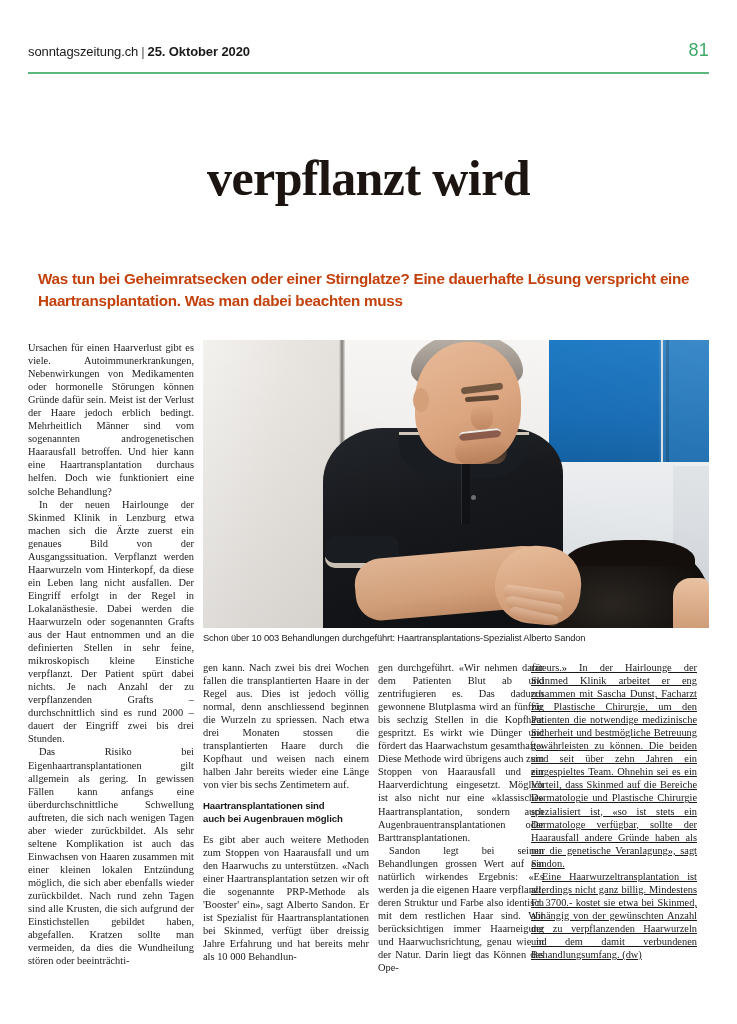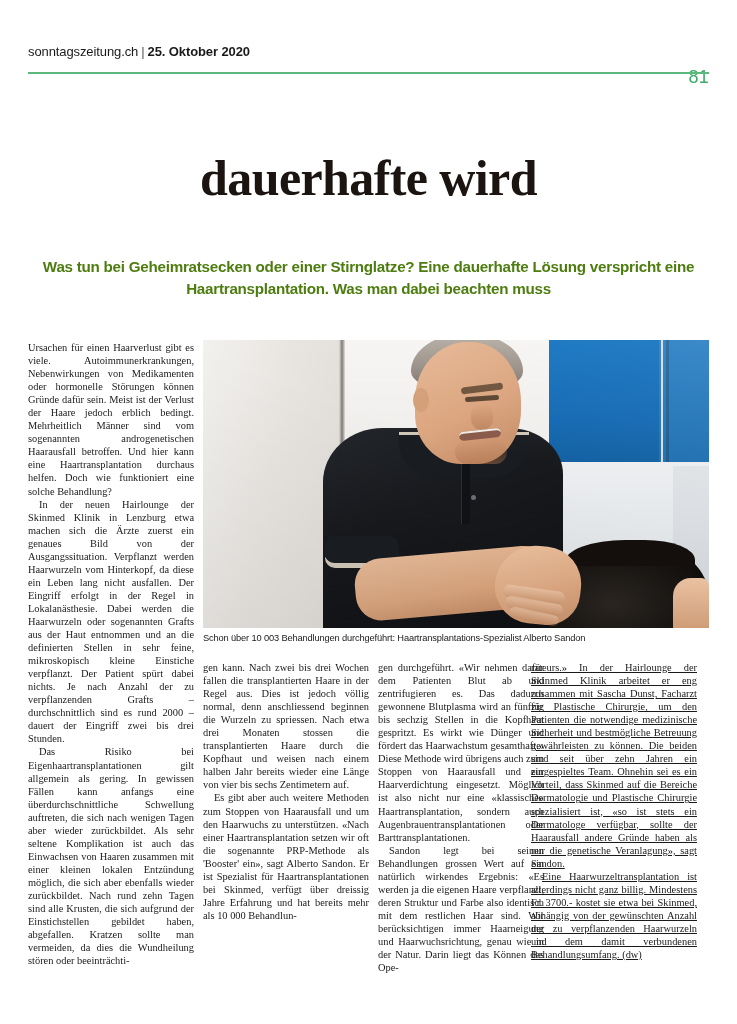--- a/index.html
+++ b/index.html
@@ -55,21 +55,20 @@
     color: #3faa69;
     letter-spacing: -0.2px;
   }
   .masthead-right {
     position: absolute;
     right: 0; top: -4px;
     font-family: "Liberation Sans", sans-serif;
     font-size: 18px;
     color: #3faa69;
     letter-spacing: 0.3px;
-    margin-top: 27px;
   }
   .rule {
     position: absolute;
     left: 28px;
     top: 72px;
     width: 681px;
     height: 2px;
     background: #5cb87c;
   }
 
@@ -86,29 +85,28 @@
     line-height: 52px;
     letter-spacing: -0.6px;
     color: #1b1411;
   }
   .headline .l2 { display: block; }
 
   
   .lead {
     position: absolute;
     left: 38px;
-    top: 256px;
+    top: 268px;
     width: 661px;
-    text-align: center;
     font-family: "Liberation Sans", sans-serif;
     font-weight: bold;
     font-size: 15.2px;
     line-height: 22px;
     letter-spacing: -0.25px;
-    color: #4d7c0f;
+    color: #c2410c;
   }
 
   
   .photo-wrap {
     position: absolute;
     left: 203px;
     top: 340px;
     width: 506px;
     height: 288px;
     overflow: hidden;
@@ -329,21 +327,21 @@
 
   <div class="masthead">
     <div class="masthead-left">
       <span class="site">sonntagszeitung.ch</span><span class="sep">|</span><span class="date">25. Oktober 2020</span>
     </div>
     <div class="masthead-right">81</div>
   </div>
   <div class="rule"></div>
 
   <h1 class="headline">
-    <span class="l2">dauerhafte wird</span>
+    <span class="l2">verpflanzt wird</span>
   </h1>
 
   <div class="lead">Was tun bei Geheimratsecken oder einer Stirnglatze? Eine dauerhafte Lösung verspricht eine Haartransplantation. Was man dabei beachten muss</div>
 
   <div class="photo-wrap">
     <div class="photo">
       <div class="ph-wallL"></div>
       <div class="ph-edge"></div>
       <div class="ph-wallMid"></div>
       <div class="ph-blue"></div>
@@ -380,20 +378,24 @@
   <div class="caption">Schon über 10 003 Behandlungen durchgeführt: Haartransplantations-Spezialist Alberto Sandon</div>
 
   <div class="col" id="col1">
     <p>Ursachen für einen Haarverlust gibt es viele. Autoimmunerkrankungen, Nebenwirkungen von Medikamenten oder hormonelle Störungen können Gründe dafür sein. Meist ist der Verlust der Haare jedoch erblich bedingt. Mehrheitlich Männer sind vom sogenannten androgenetischen Haarausfall betroffen. Und hier kann eine Haartransplantation durchaus helfen. Doch wie funktioniert eine solche Behandlung?</p>
     <p>In der neuen Hairlounge der Skinmed Klinik in Lenzburg etwa machen sich die Ärzte zuerst ein genaues Bild von der Ausgangssituation. Verpflanzt werden Haarwurzeln vom Hinterkopf, da diese ein Leben lang nicht ausfallen. Der Eingriff erfolgt in der Regel in Lokalanästhesie. Dabei werden die Haarwurzeln oder sogenannten Grafts aus der Haut entnommen und an die definierten Stellen in sehr feine, mikroskopisch kleine Einstiche verpflanzt. Der Patient spürt dabei nichts. Je nach Anzahl der zu verpflanzenden Grafts – durchschnittlich sind es rund 2000 – dauert der Eingriff zwei bis drei Stunden.</p>
     <p>Das Risiko bei Eigenhaartransplantationen gilt allgemein als gering. In gewissen Fällen kann anfangs eine überdurchschnittliche Schwellung auftreten, die sich nach wenigen Tagen aber wieder zurückbildet. Als sehr seltene Komplikation ist auch das Einwachsen von Haaren zusammen mit einer kleinen lokalen Entzündung möglich, die sich aber ebenfalls wieder zurückbildet. Nach rund zehn Tagen sind alle Krusten, die sich aufgrund der Einstichstellen gebildet haben, abgefallen. Kratzen sollte man vermeiden, da dies die Wundheilung stören oder beeinträchti-</p>
   </div>
 
   <div class="col" id="col2">
     <p>gen kann. Nach zwei bis drei Wochen fallen die transplantierten Haare in der Regel aus. Dies ist jedoch völlig normal, denn anschliessend beginnen die Wurzeln zu spriessen. Nach etwa drei Monaten stossen die transplantierten Haare durch die Kopfhaut und weisen nach einem halben Jahr bereits wieder eine Länge von vier bis sechs Zentimetern auf.</p>
+    <div class="subhead">
+      <span>Haartransplantationen sind</span><br>
+      <span>auch bei Augenbrauen möglich</span>
+    </div>
     <p>Es gibt aber auch weitere Methoden zum Stoppen von Haarausfall und um den Haarwuchs zu unterstützen. «Nach einer Haartransplantation setzen wir oft die sogenannte PRP-Methode als 'Booster' ein», sagt Alberto Sandon. Er ist Spezialist für Haartransplantationen bei Skinmed, verfügt über dreissig Jahre Erfahrung und hat bereits mehr als 10 000 Behandlun-</p>
   </div>
 
   <div class="col" id="col3">
     <p>gen durchgeführt. «Wir nehmen dafür dem Patienten Blut ab und zentrifugieren es. Das dadurch gewonnene Blutplasma wird an fünfzig bis sechzig Stellen in die Kopfhaut gespritzt. Es wirkt wie Dünger und fördert das Haarwachstum gesamthaft.» Diese Methode wird übrigens auch zum Stoppen von Haarausfall und zur Haarverdichtung eingesetzt. Möglich ist also nicht nur eine «klassische» Haartransplantation, sondern auch Augenbrauentransplantationen oder Barttransplantationen.</p>
     <p>Sandon legt bei seinen Behandlungen grossen Wert auf ein natürlich wirkendes Ergebnis: «Es werden ja die eigenen Haare verpflanzt, deren Struktur und Farbe also identisch mit dem restlichen Haar sind. Wir berücksichtigen immer Haarneigung und Haarwuchsrichtung, genau wie in der Natur. Darin liegt das Können des Ope-</p>
   </div>
 
   <div class="col" id="col4">
     <p>rateurs.» In der Hairlounge der Skinmed Klinik arbeitet er eng zusammen mit Sascha Dunst, Facharzt für Plastische Chirurgie, um den Patienten die notwendige medizinische Sicherheit und bestmögliche Betreuung gewährleisten zu können. Die beiden sind seit über zehn Jahren ein eingespieltes Team. Ohnehin sei es ein Vorteil, dass Skinmed auf die Bereiche Dermatologie und Plastische Chirurgie spezialisiert ist, «so ist stets ein Dermatologe verfügbar, sollte der Haarausfall andere Gründe haben als nur die genetische Veranlagung», sagt Sandon.</p>

